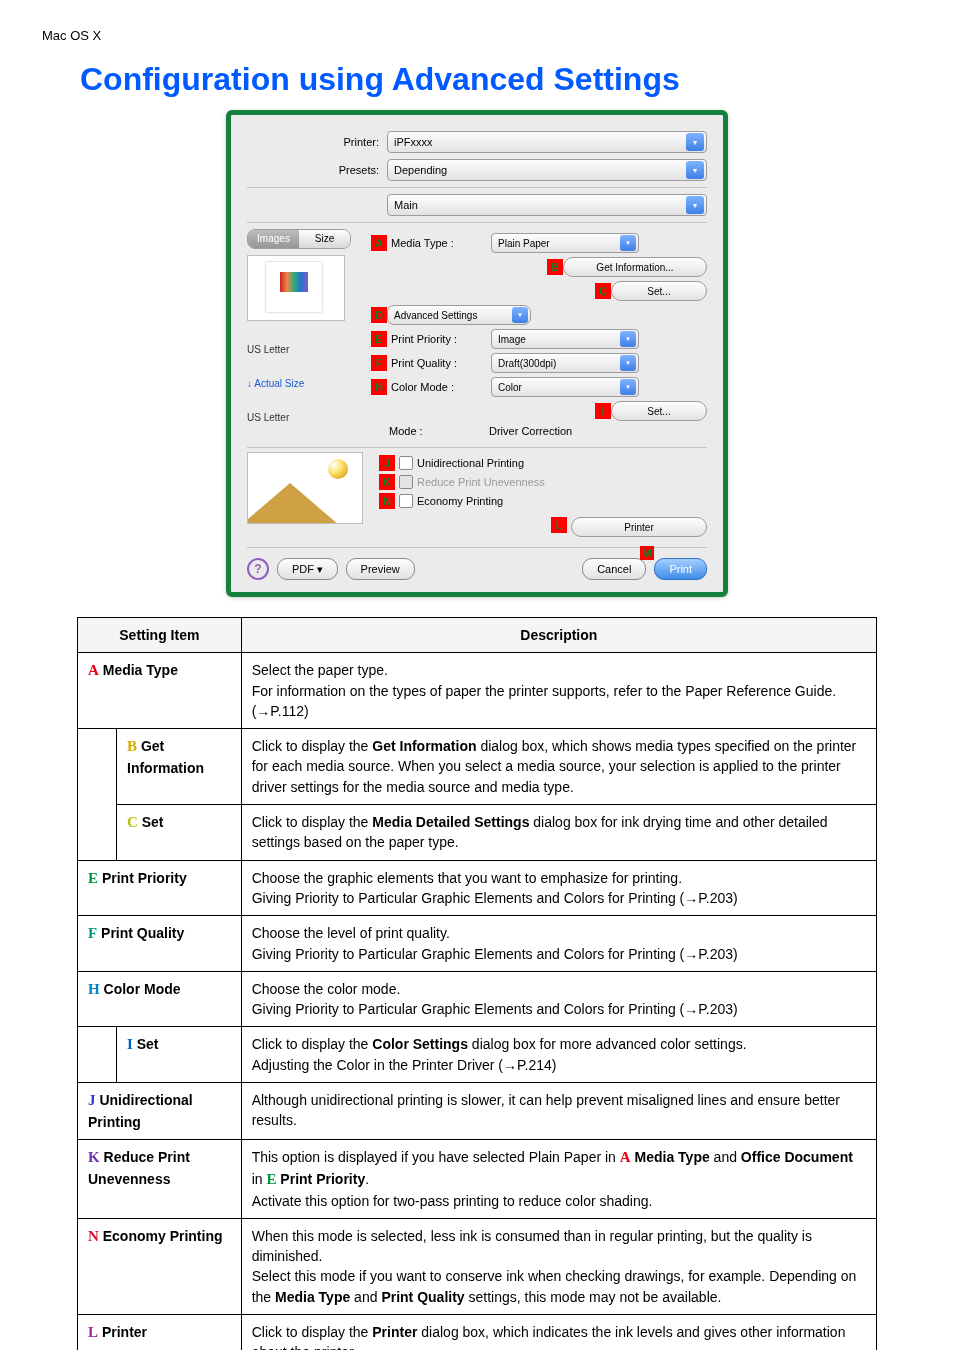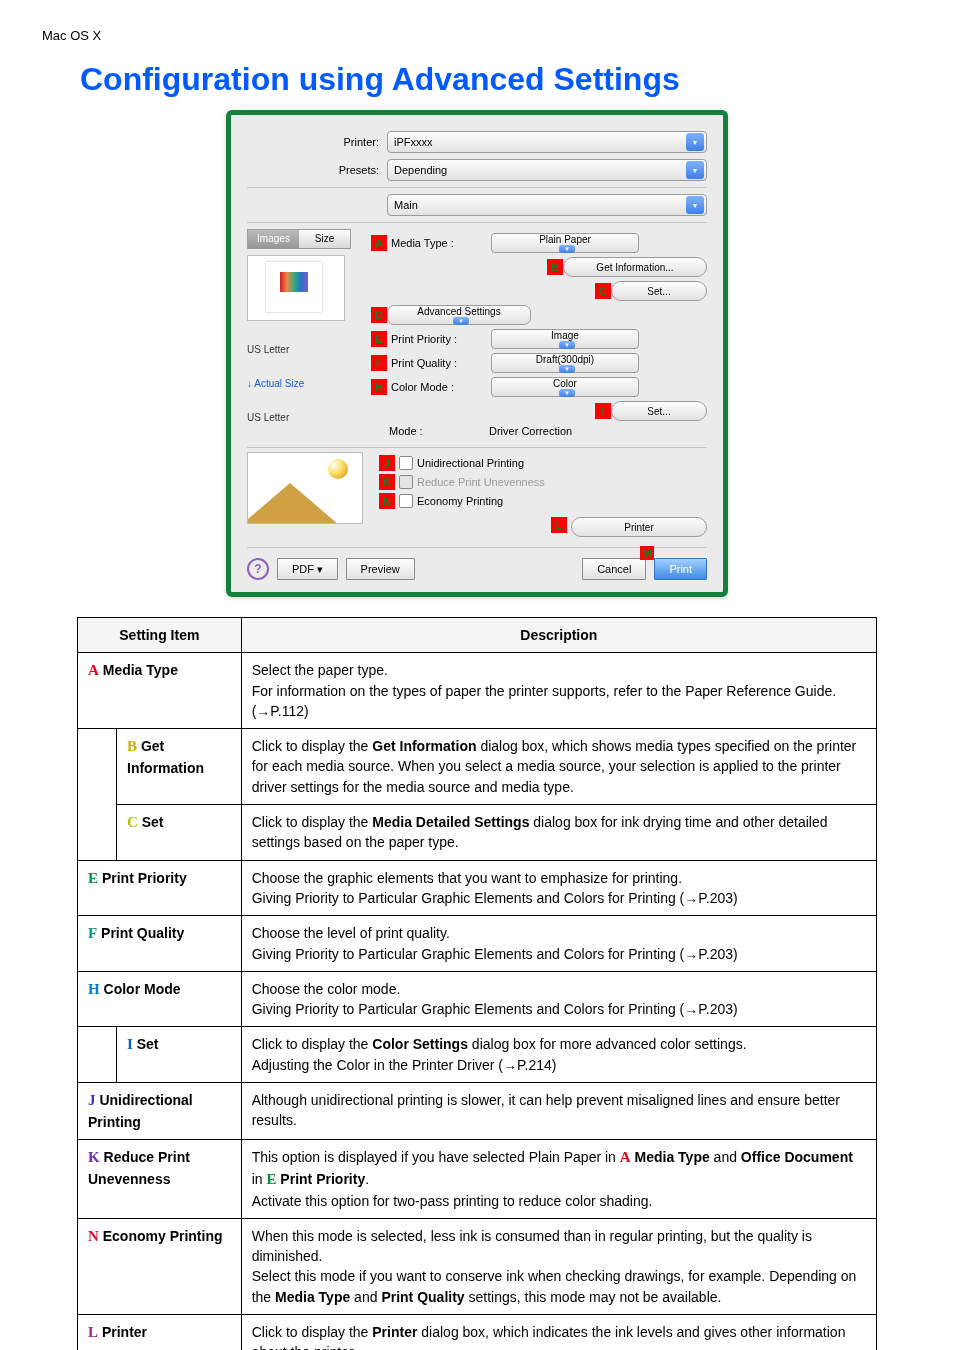--- a/index.html
+++ b/index.html
@@ -77,21 +77,21 @@
     display: flex;
     margin-top: 4px;
   }
   .dlg-left {
     width: 118px;
     font-size: 10px;
   }
   .tabs {
     display: flex;
     border: 1px solid #9c9c9c;
-    border-radius: 0;
+    border-radius: 8px;
     overflow: hidden;
     width: 102px;
     height: 18px;
   }
   .tab {
     flex: 1;
     text-align: center;
     font-size: 10px;
     line-height: 18px;
     background: linear-gradient(#fdfdfd,#d8d8d8);
@@ -165,21 +165,20 @@
     width: 134px;
     height: 18px;
     background: linear-gradient(#fdfdfd,#e2e2e2);
     border: 1px solid #9c9c9c;
     border-radius: 4px;
     font-size: 10px;
     padding: 0 6px;
     display: flex;
     align-items: center;
     justify-content: space-between;
-    flex-direction: column;
   }
   .sr-select .cap {
     width: 16px; height: 16px;
     background: linear-gradient(#7fb3ff,#3e7fe6);
     border-radius: 3px;
     margin-right: -4px;
     display:flex;align-items:center;justify-content:center;
     color:#fff;font-size:7px;
   }
   .sr-btn {
@@ -217,21 +216,21 @@
   .footer-row {
     display: flex;
     align-items: center;
     justify-content: space-between;
     margin-top: 10px;
   }
   .rnd-btn {
     height: 20px;
     background: linear-gradient(#fdfdfd,#e2e2e2);
     border: 1px solid #8a8a8a;
-    border-radius: 1px;
+    border-radius: 10px;
     font-size: 11px;
     padding: 0 14px;
     display: inline-flex;
     align-items: center;
   }
   .rnd-btn.primary {
     background: linear-gradient(#a4cfff,#3e8be6);
     color: #fff;
     border-color: #3373c9;
   }

